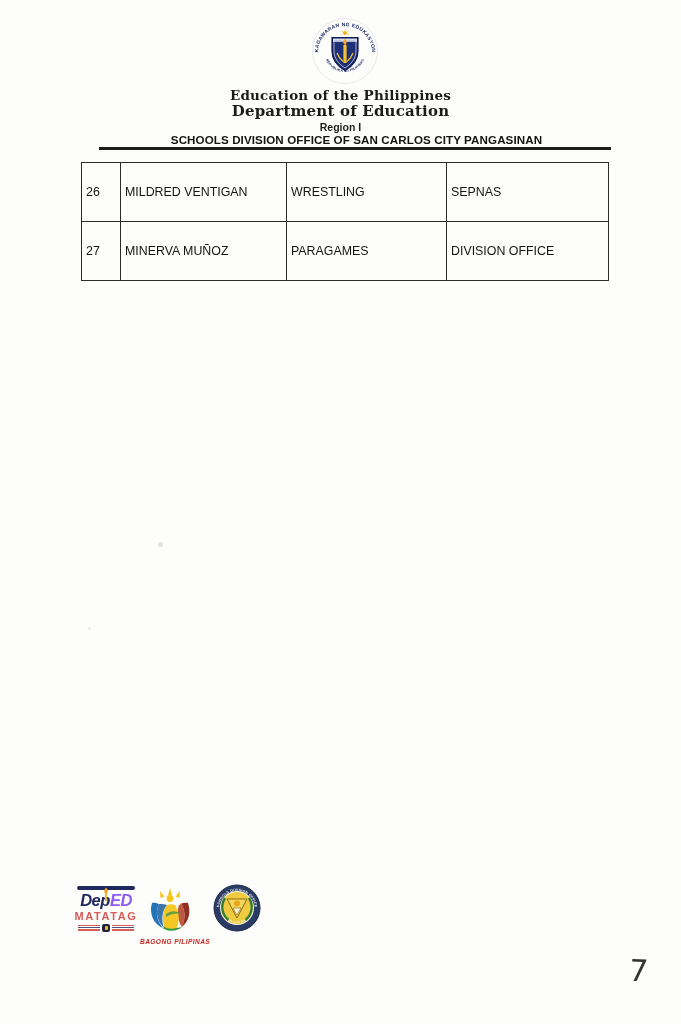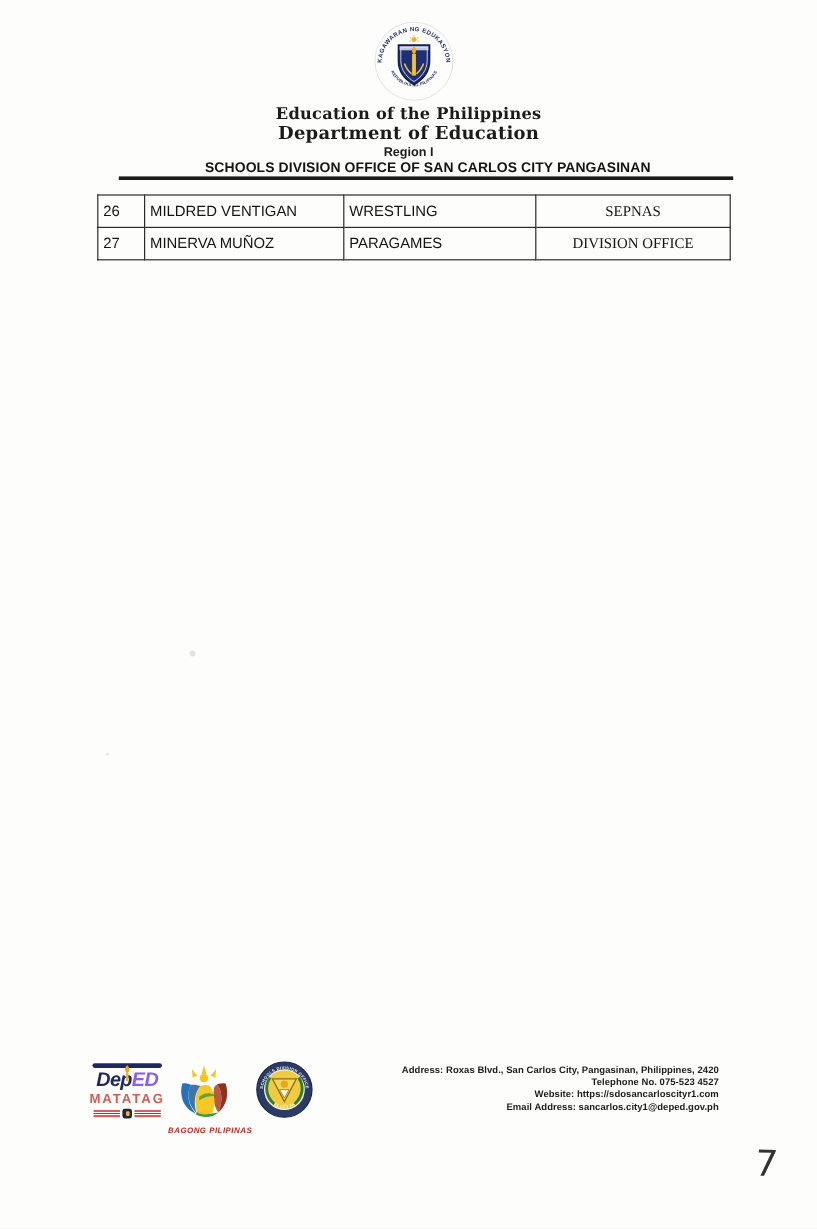--- a/index.html
+++ b/index.html
@@ -22,26 +22,26 @@
   .header-rule{position:absolute;top:147px;left:99px;width:512px;height:2.6px;background:#1c1c1c;}
 
   
   table.roster{
     position:absolute;left:81px;top:162px;width:527px;
     border-collapse:collapse;table-layout:fixed;
   }
   table.roster td{
     border:1.5px solid #2b2b2b;height:26px;
     font-size:12.4px;color:#141414;vertical-align:middle;
-    padding:0 4px;white-space:nowrap;overflow:hidden;
+    padding:16px 4px;white-space:nowrap;overflow:hidden;
   }
   td.c-no{padding-left:9px;text-align:left;}
   td.c-name{padding-left:9px;text-align:left;margin-top:42px;}
   td.c-event{text-align:left;}
-  td.c-school{text-align:center;font-family:Liberation Serif, serif;}
+  td.c-school{text-align:left;}
 
   
   .speck{position:absolute;border-radius:50%;}
   .s1{left:158px;top:542px;width:5px;height:5px;background:#dadada;opacity:.75;}
   .s2{left:88px;top:627px;width:3px;height:3px;background:#e4e4e4;opacity:.7;}
 
   
   .logo-deped{position:absolute;left:72px;top:886px;width:68px;text-align:center;}
   .logo-deped .bar{width:58px;height:3.5px;background:#20295e;border-radius:2px;margin:0 auto;}
   .logo-deped .wordmark{position:relative;font-style:italic;font-weight:700;font-size:16.5px;line-height:20px;letter-spacing:-.5px;}
@@ -203,22 +203,16 @@
     <text class="sdoTextBot"><textPath href="#sdoBot" startOffset="50%" text-anchor="middle">SAN CARLOS CITY PANGASINAN</textPath></text>
     <g fill="none" stroke="#2f7d33" stroke-width="2.4">
       <path d="M 12,14 C 7.5,21 8.5,30 15.5,36"></path>
       <path d="M 36,14 C 40.5,21 39.5,30 32.5,36"></path>
     </g>
     <polygon points="14,15 34,15 24,34" fill="#f3d659" stroke="#8a6c17" stroke-width="1"></polygon>
     <circle cx="24" cy="19.5" r="3" fill="#e8a61d"></circle>
     <path d="M 20,24 L 28,24 L 24,31 Z" fill="#fdf6d8" stroke="#8a6c17" stroke-width="0.6"></path>
   </svg>
 
-  <div class="address">
-    <div>Address: Roxas Blvd., San Carlos City, Pangasinan, Philippines, 2420</div>
-    <div>Telephone No.  075-523 4527</div>
-    <div>Website: https://sdosancarloscityr1.com</div>
-    <div>Email Address: sancarlos.city1@deped.gov.ph</div>
-  </div>
 
   <div class="page-number">7</div>
 
 </div>
 
 </body></html>

